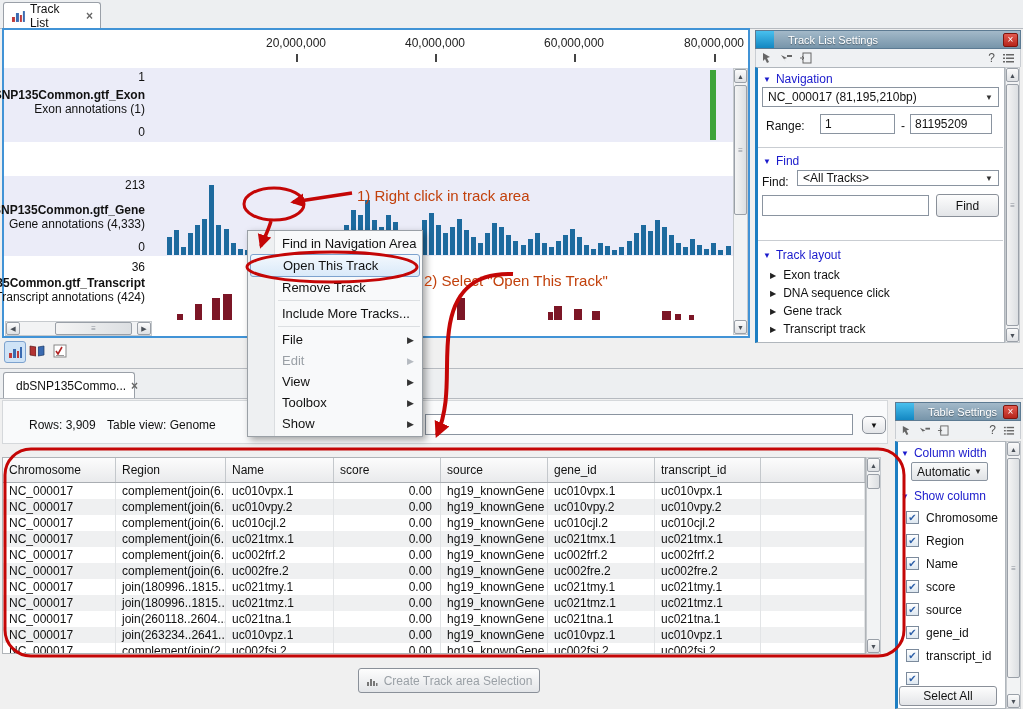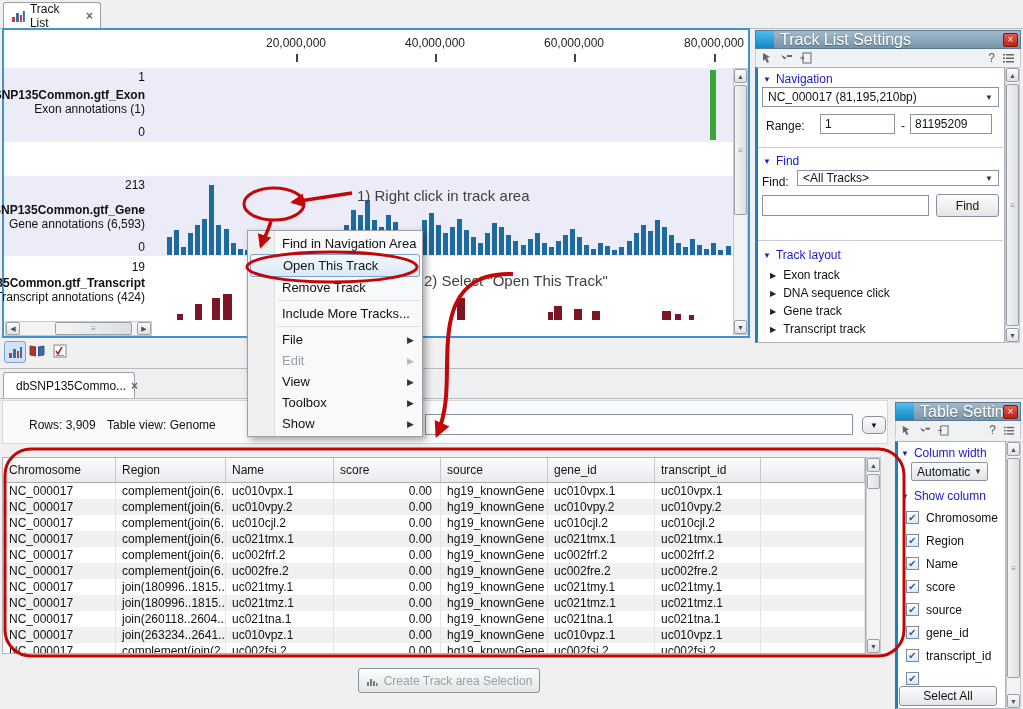--- a/index.html
+++ b/index.html
@@ -28,21 +28,21 @@
   color:#4a5058;font-size:7px;display:flex;align-items:center;justify-content:center;border-radius:2px;box-sizing:border-box}
 .sthumb{position:absolute;background:linear-gradient(90deg,#f4f4f4,#dcdfe2);border:1px solid #9aa0a8;
   border-radius:2px;box-sizing:border-box;display:flex;align-items:center;justify-content:center;color:#8a9098;font-size:8px}
 
 .vbtn{position:absolute;top:341px;width:20px;height:20px;display:flex;align-items:center;justify-content:center;border-radius:3px}
 .vbtn.sel{background:#cfe3f6;border:1px solid #7da2ce}
 
 .ptitle{position:absolute;display:flex;align-items:center;background:linear-gradient(#a3b9c9,#7795aa);
   border:1px solid #5c7a92;box-sizing:border-box}
 .pt-block{width:18px;height:100%;background:linear-gradient(#49c0ee,#1387c2)}
-.pt-text{color:#fff;flex:1;padding-left:6px;font-size:16px;text-shadow:0 1px 1px rgba(0,0,0,.4);white-space:nowrap;overflow:hidden}
+.pt-text{color:#fff;flex:1;padding-left:14px;font-size:11px;text-shadow:0 1px 1px rgba(0,0,0,.4);white-space:nowrap;overflow:hidden}
 .pt-x{width:15px;height:14px;background:linear-gradient(#e25b50,#b6251b);border:1px solid #7e150e;border-radius:2px;
   color:#fff;font-size:10px;line-height:12px;text-align:center;margin-right:2px;box-sizing:border-box}
 .ptoolbar{position:absolute;display:flex;align-items:center;gap:7px;padding:0 5px;background:#eff1f3;
   border-left:1px solid #c9cdd2;border-right:1px solid #c9cdd2;box-sizing:border-box}
 .ptoolbar .spacer{margin-left:auto}
 .ptoolbar .q{color:#555;font-size:12px}
 .pcontent{position:absolute;background:#fff;border:1px solid #b0b6bc;border-left:3px solid #1d7ec2;box-sizing:border-box}
 .shead{position:absolute;display:flex;gap:5px;align-items:center;color:#1a1acc;font-size:12px;white-space:nowrap}
 .shead .tri{font-size:8px}
 .litem{display:flex;gap:7px;align-items:center;font-size:12px;height:18px;white-space:nowrap}
@@ -78,21 +78,21 @@
   box-shadow:3px 3px 7px rgba(0,0,0,.35);z-index:40;padding:2px 0;box-sizing:border-box}
 #ctx-menu::before{content:"";position:absolute;left:0;top:0;bottom:0;width:26px;background:#eef0f2;border-right:1px solid #dadde0}
 .mi{position:relative;z-index:1;height:21px;display:flex;align-items:center;padding-left:34px;font-size:13px;color:#111}
 .mi .sub{position:absolute;right:8px;font-size:9px;color:#333}
 .mi.dis{color:#9aa0a6}.mi.dis .sub{color:#b5bac0}
 .mi.hl{background:linear-gradient(#f3f8fd,#d9e9f9);border:1px solid #7da2ce;border-radius:3px;margin:0 2px;height:23px;
   padding-left:32px;box-sizing:border-box}
 .msep{position:relative;z-index:1;height:1px;background:#dcdfe2;margin:2px 2px 2px 30px}
 
 #overlay{position:absolute;left:0;top:0;z-index:50;pointer-events:none}
-.anntext{position:absolute;z-index:45;font-size:15px;color:#404040;white-space:nowrap}
+.anntext{position:absolute;z-index:45;font-size:15px;color:#c2410c;white-space:nowrap}
 </style>
 </head>
 <body>
 
 <div id="app">
 
   <div class="tabbar" style="left:0;top:0;width:1023px;height:28px">
     <div class="tab" style="left:3px;top:2px;width:98px;height:26px">
       <svg width="14" height="14" viewBox="0 0 14 14">
           <rect x="1" y="8" width="3" height="5" fill="#c03a3a"></rect>
@@ -125,21 +125,21 @@
         <div style="bottom:3px">0</div>
       </div>
       <div id="exon-bar" class="abs" style="left: 706px; top: 2px; width: 6px; height: 70px; background: rgb(61, 164, 58);"></div>
     </div>
 
 
     <div class="trk" id="trk-gene" style="top: 146px; height: 80px; background: rgb(235, 236, 248);">
       <div class="lcol">
         <div style="top:2px">213</div>
         <div class="tname" style="top:27px">bSNP135Common.gtf_Gene</div>
-        <div style="top:41px">Gene annotations (6,593)</div>
+        <div style="top:41px">Gene annotations (4,333)</div>
         <div style="bottom:2px">0</div>
       </div>
       <div id="gene-bars" class="abs" style="left:163px;top:0;width:566px;height:80px">
           <div class="gbar" style="left: 0px; height: 18px; background: rgb(29, 106, 158);"></div>
           <div class="gbar" style="left: 7px; height: 25px; background: rgb(29, 106, 158);"></div>
           <div class="gbar" style="left: 14px; height: 8px; background: rgb(29, 106, 158);"></div>
           <div class="gbar" style="left: 21px; height: 22px; background: rgb(29, 106, 158);"></div>
           <div class="gbar" style="left: 28px; height: 30px; background: rgb(29, 106, 158);"></div>
           <div class="gbar" style="left: 35px; height: 36px; background: rgb(29, 106, 158);"></div>
           <div class="gbar" style="left: 42px; height: 70px; background: rgb(29, 106, 158);"></div>
@@ -212,21 +212,21 @@
           <div class="gbar" style="left: 530px; height: 10px; background: rgb(29, 106, 158);"></div>
           <div class="gbar" style="left: 537px; height: 6px; background: rgb(29, 106, 158);"></div>
           <div class="gbar" style="left: 544px; height: 12px; background: rgb(29, 106, 158);"></div>
           <div class="gbar" style="left: 551px; height: 5px; background: rgb(29, 106, 158);"></div>
           <div class="gbar" style="left: 559px; height: 9px; background: rgb(29, 106, 158);"></div>
         </div>
     </div>
 
     <div class="trk" id="trk-tx" style="top:226px;height:66px;background:#fff">
       <div class="lcol">
-        <div style="top:4px">19</div>
+        <div style="top:4px">36</div>
         <div class="tname" style="top:20px">P135Common.gtf_Transcript</div>
         <div style="top:34px">Transcript annotations (424)</div>
       </div>
       <div id="tx-bars" class="abs" style="left:163px;top:0;width:566px;height:66px">
           <div class="tbar" style="left: 10px; width: 6px; height: 6px; background: rgb(124, 22, 38);"></div>
           <div class="tbar" style="left: 28px; width: 7px; height: 16px; background: rgb(124, 22, 38);"></div>
           <div class="tbar" style="left: 45px; width: 8px; height: 22px; background: rgb(124, 22, 38);"></div>
           <div class="tbar" style="left: 56px; width: 9px; height: 26px; background: rgb(124, 22, 38);"></div>
           <div class="tbar" style="left: 290px; width: 8px; height: 22px; background: rgb(124, 22, 38);"></div>
           <div class="tbar" style="left: 381px; width: 5px; height: 8px; background: rgb(124, 22, 38);"></div>

